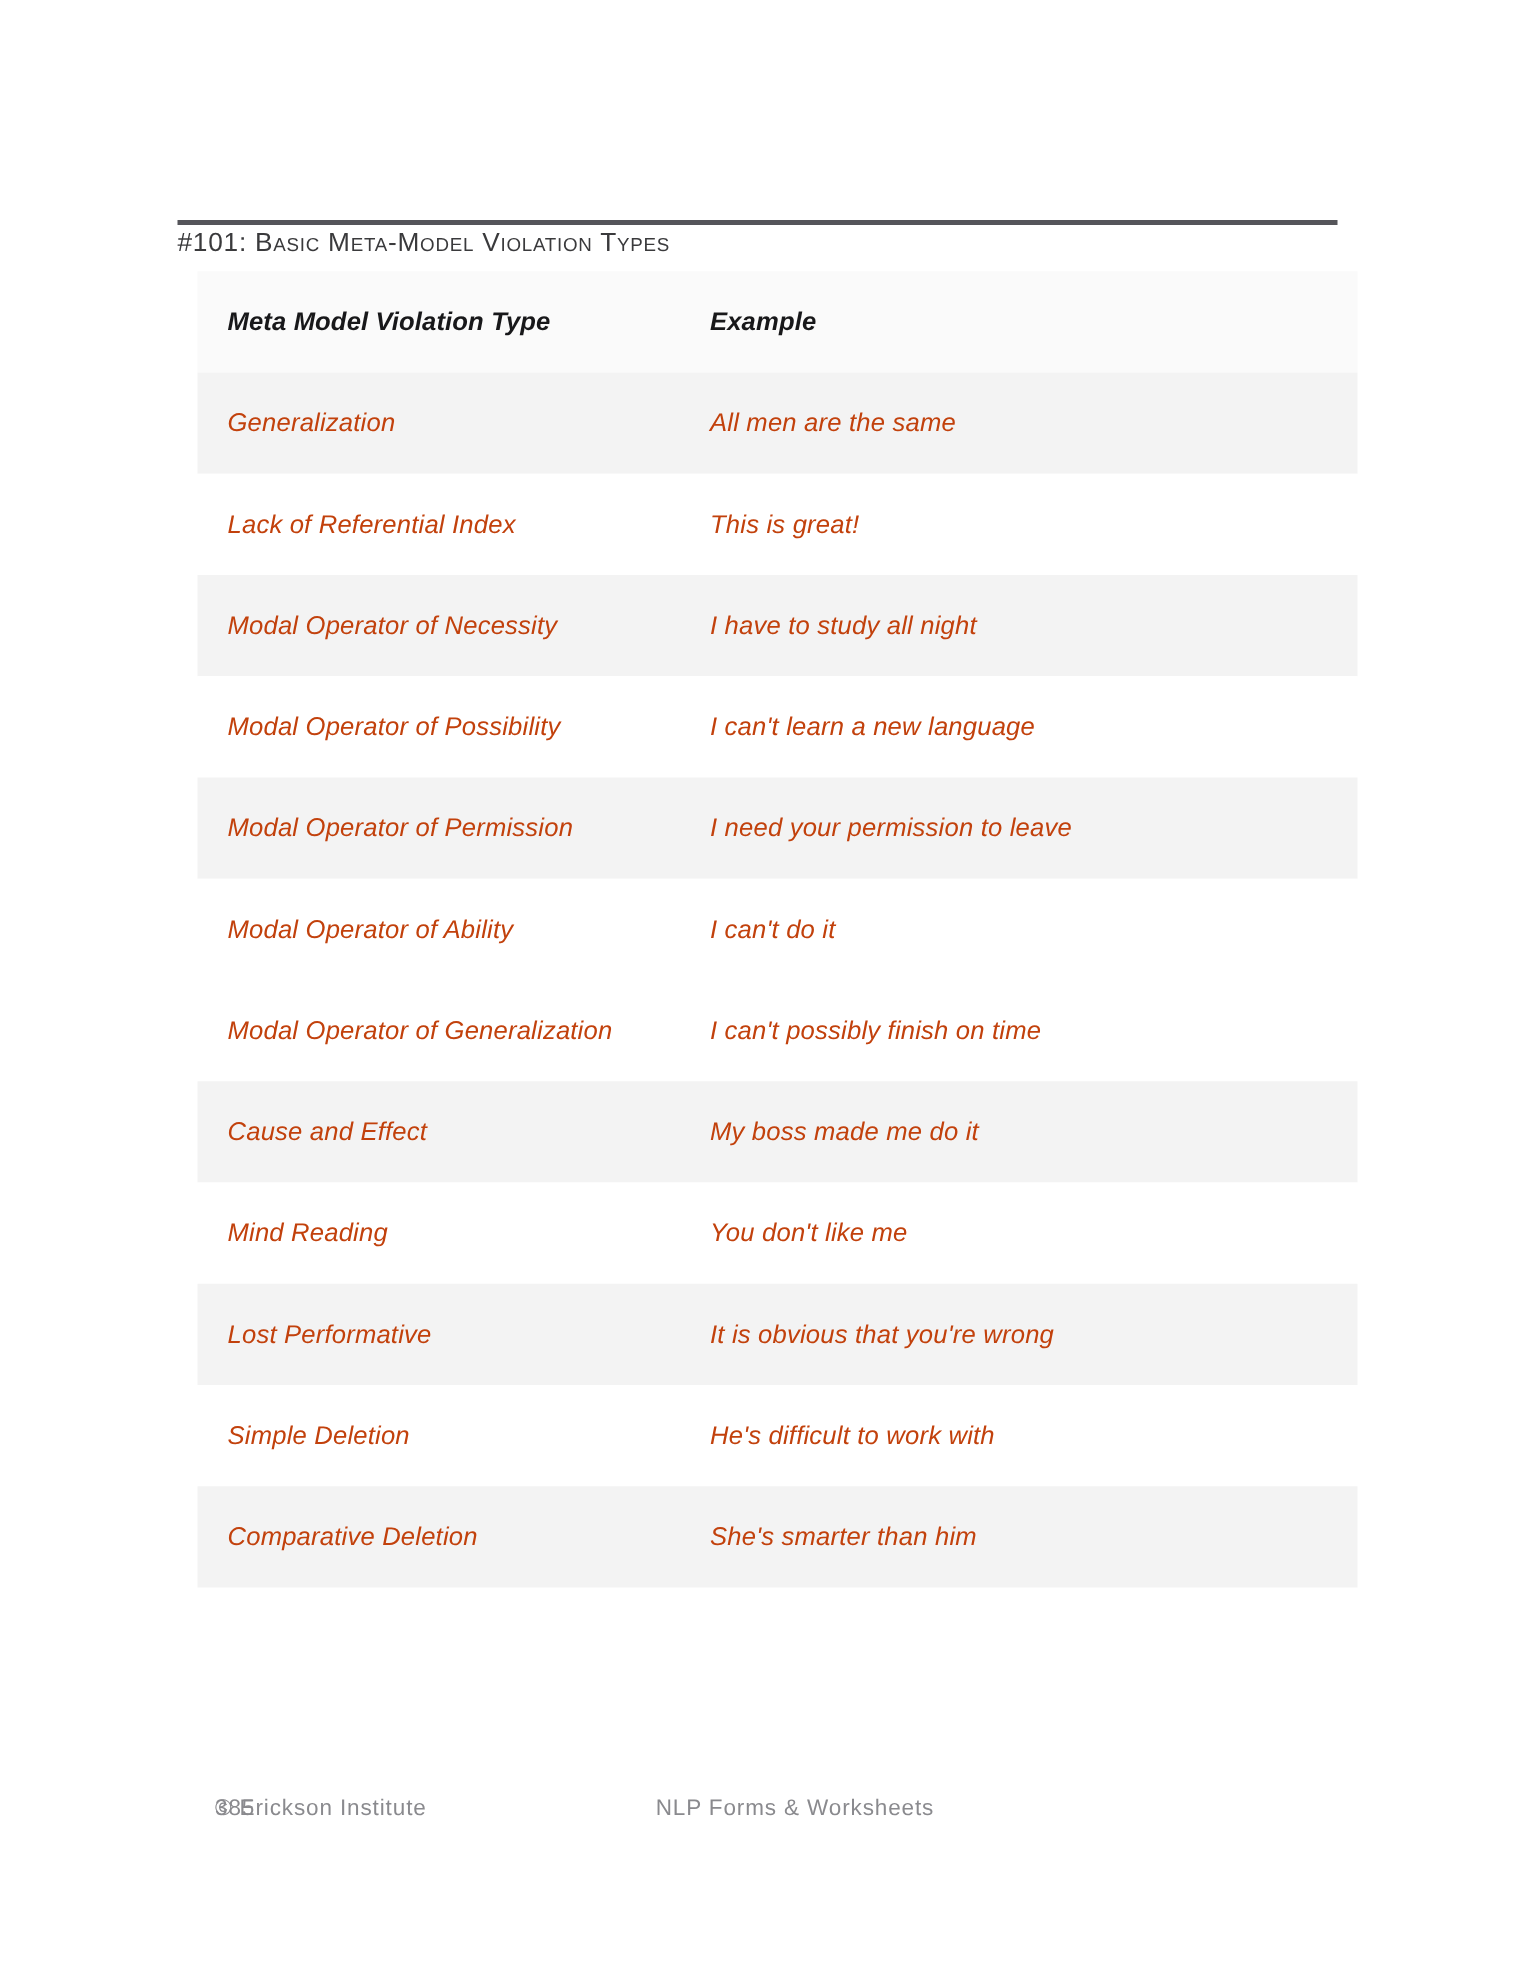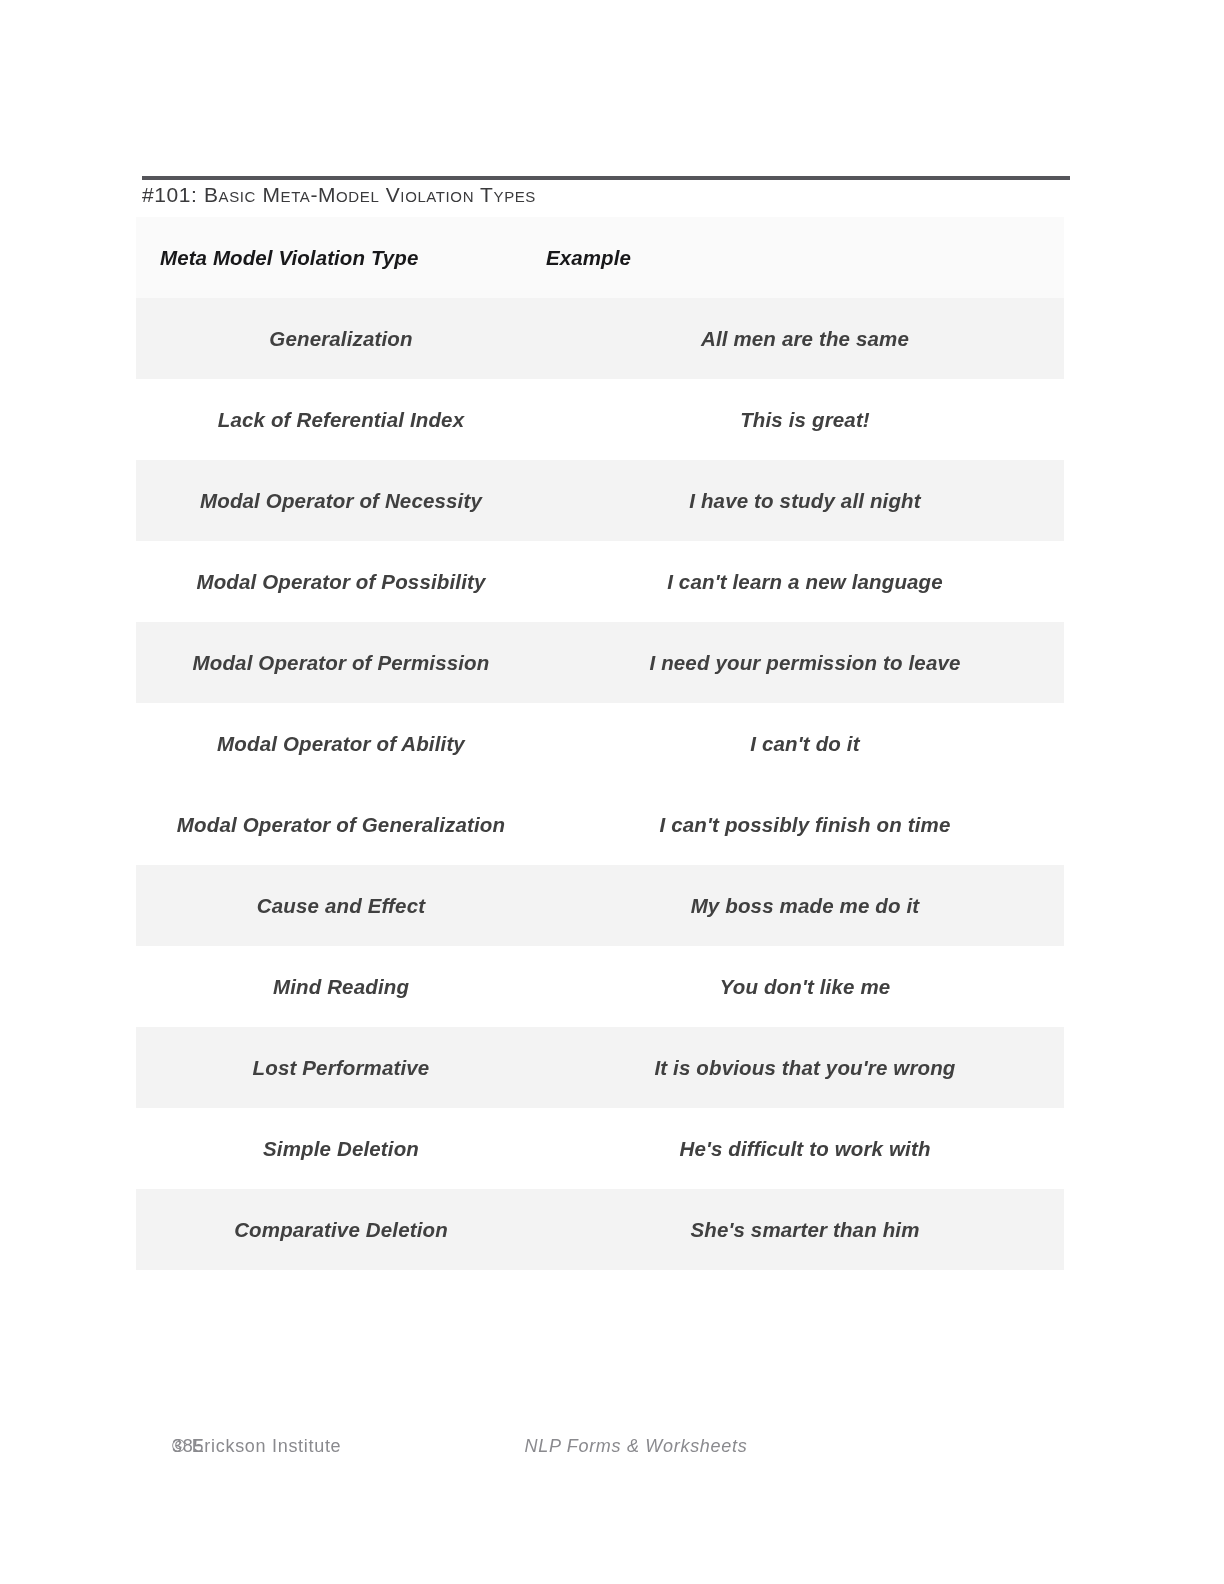--- a/index.html
+++ b/index.html
@@ -40,21 +40,21 @@
     font-size: 21px;
     font-variant: small-caps;
     letter-spacing: 0.6px;
     color: #3a3a3c;
     white-space: nowrap;
   }
 
   
   .violation-table {
     position: absolute;
-    left: 136px;
+    left: 158px;
     top: 217px;
     width: 928px;
     border-collapse: collapse;
     table-layout: fixed;
   }
 
   .violation-table col.col-type { width: 386px; }
   .violation-table col.col-example { width: 542px; }
 
   .violation-table thead tr {
@@ -82,26 +82,25 @@
   }
   .violation-table tbody tr.shaded {
     background: #f3f3f3;
   }
 
   .violation-table td {
     height: 81px;
     padding: 0 0 0 24px;
     vertical-align: middle;
     font-style: italic;
-    font-weight: bold;
+    font-weight: normal;
     font-size: 20.5px;
-    color: #404040;
+    color: #c2410c;
     letter-spacing: 0.15px;
     white-space: nowrap;
-    text-align: center;
   }
 
   .violation-table td.td-example {
     padding-left: 24px;
   }
 
   
   .page-footer {
     position: absolute;
     left: 142px;
@@ -112,21 +111,21 @@
   }
   .footer-cell {
     position: absolute;
     top: 0;
     font-size: 18px;
     color: #8a8a8e;
     letter-spacing: 0.7px;
     white-space: nowrap;
   }
   .footer-left  { left: 0; }
-  .footer-center{ left: 0; width: 928px; text-align: center; font-style: italic; }
+  .footer-center{ left: 0; width: 928px; text-align: center; }
   .footer-right { left: 0; width: 928px; text-align: left; }
 </style>
 </head>
 <body>
 
 <div class="page">
 
   <div class="sheet-rule"></div>
 
   <div class="sheet-title">#101: Basic Meta-Model Violation Types</div>

